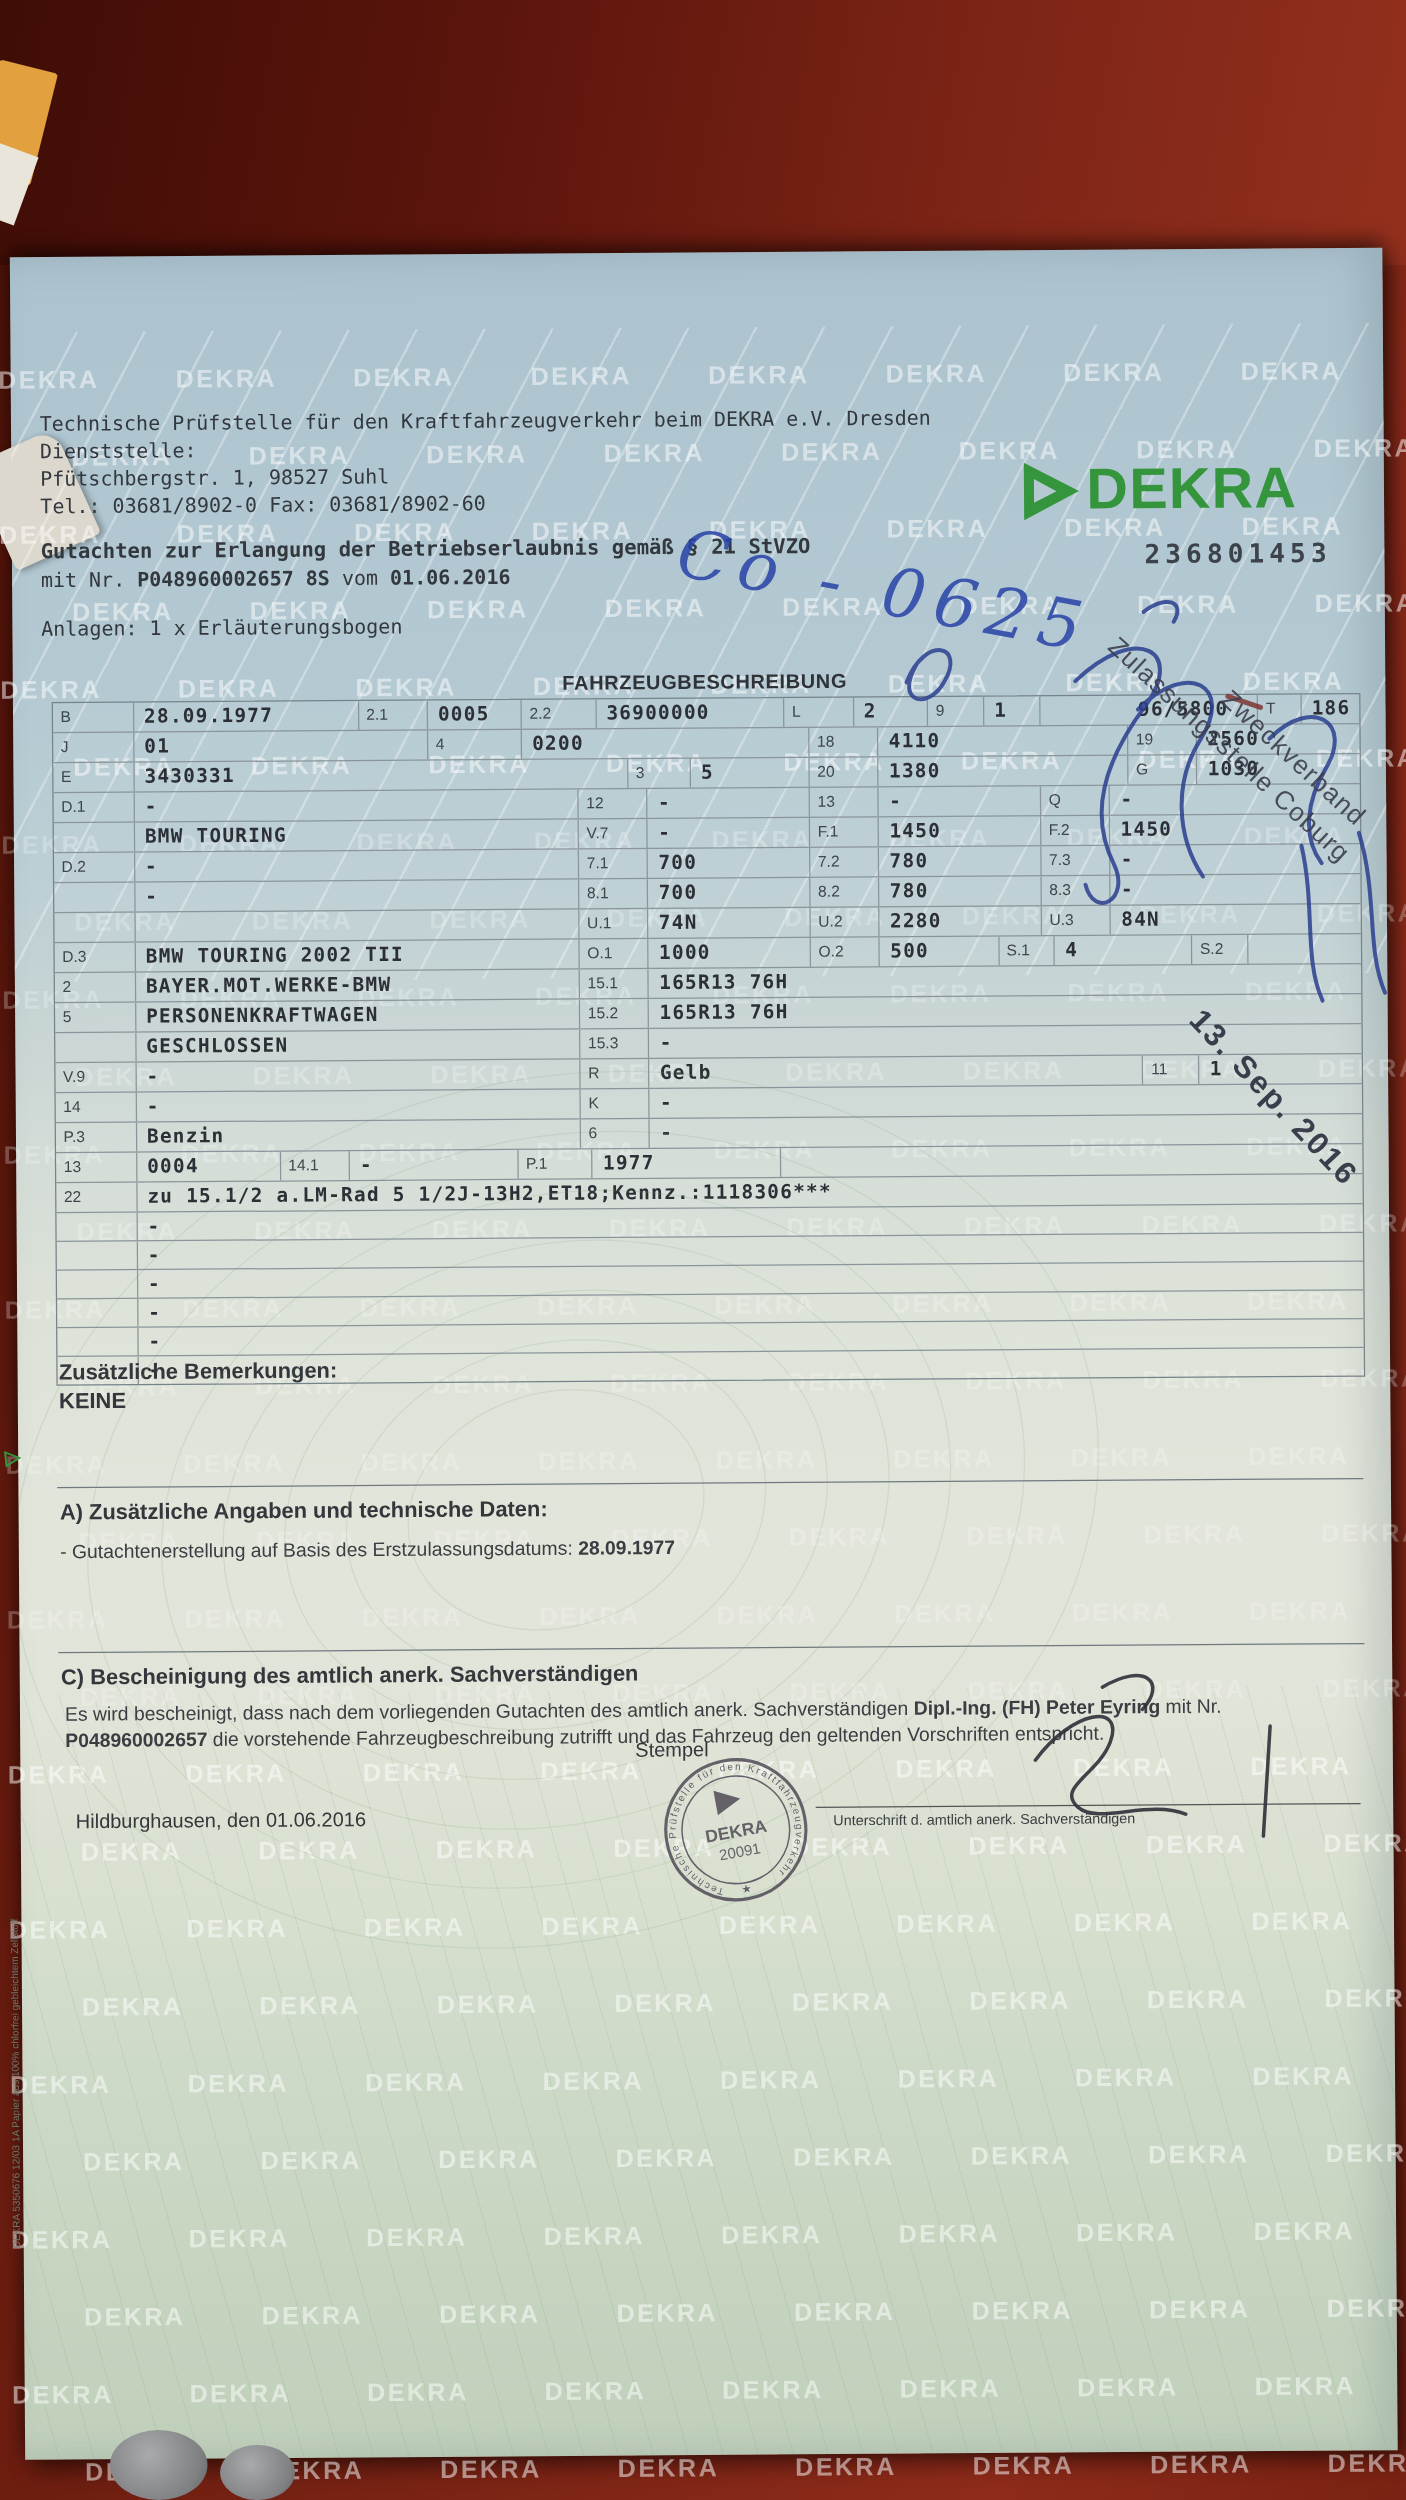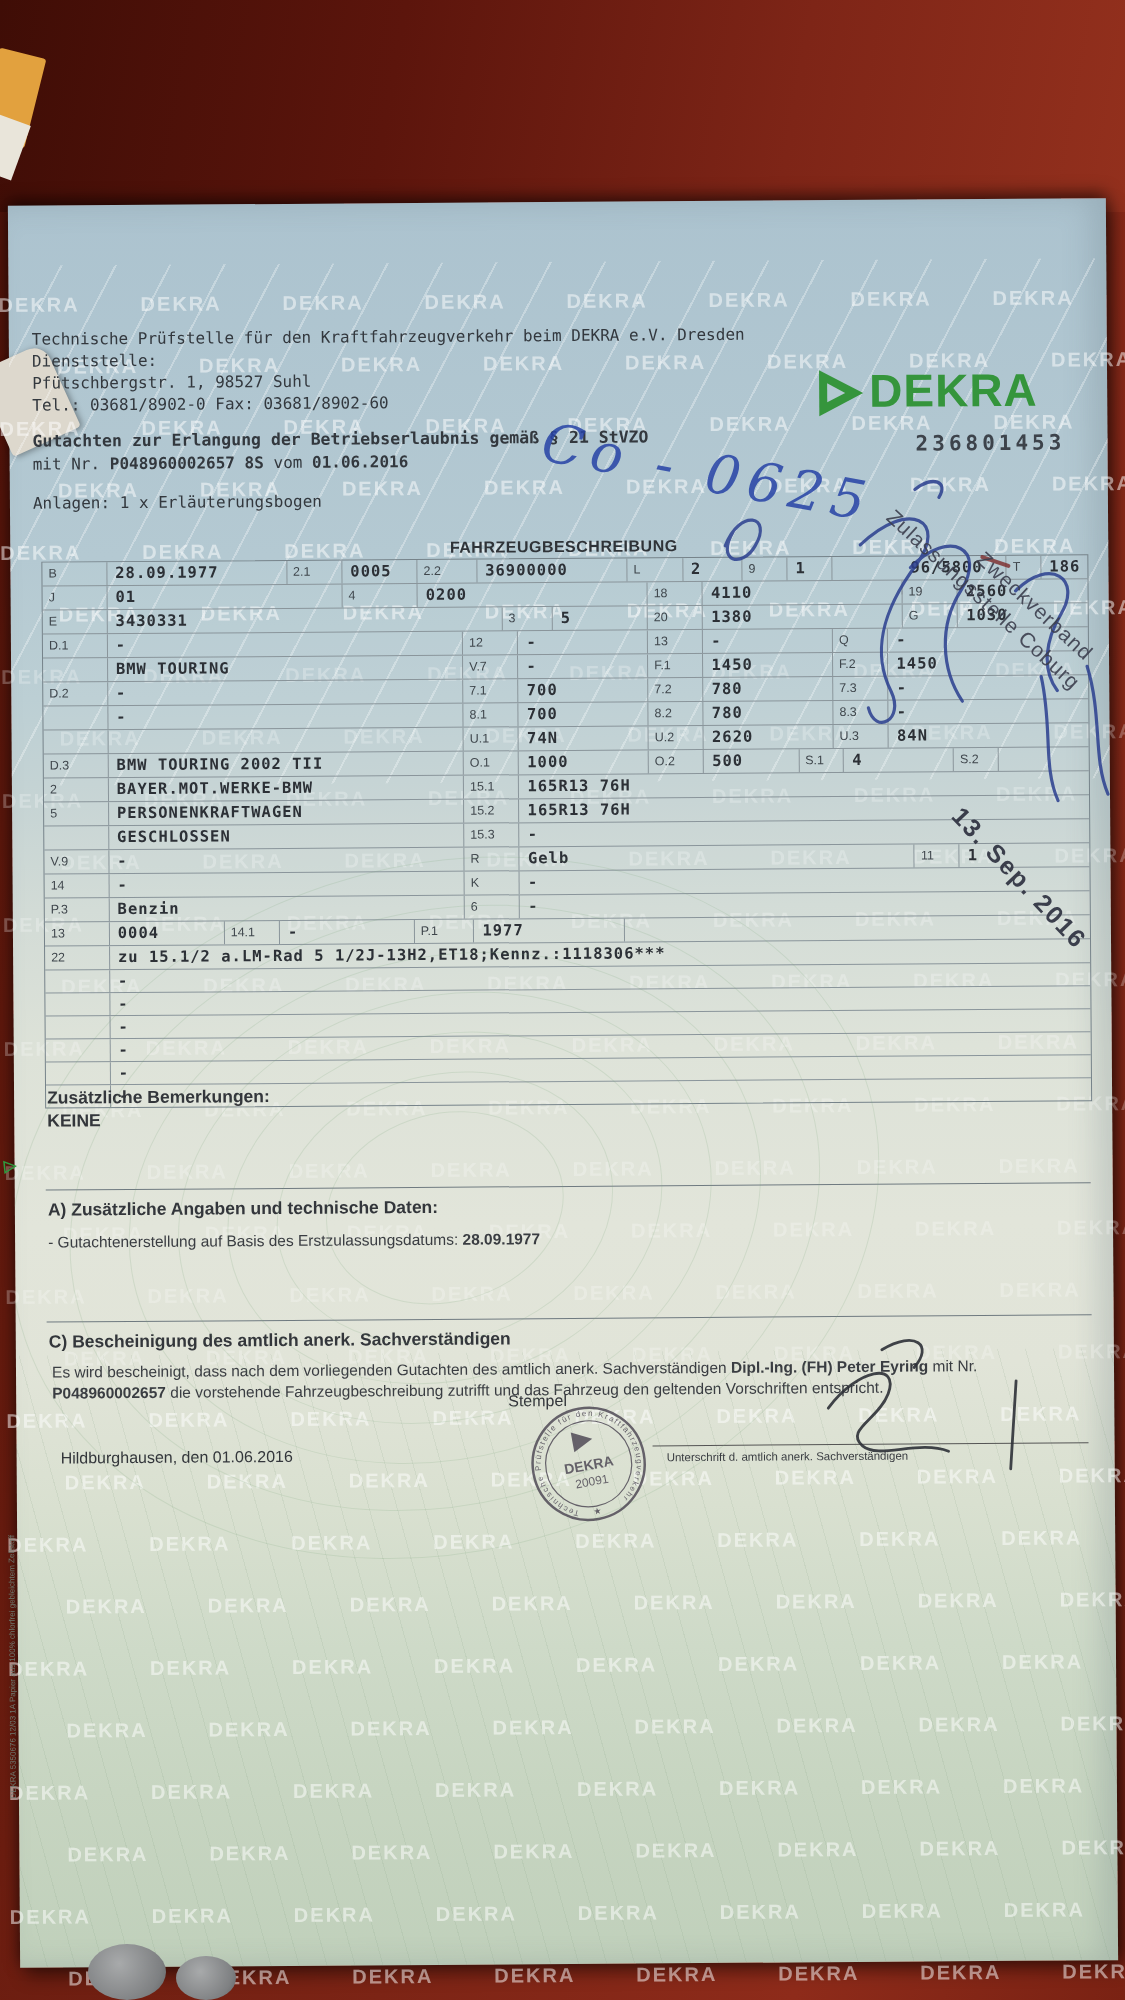--- a/index.html
+++ b/index.html
@@ -384,21 +384,21 @@
         <div class="t-cell" style="width: 12.4%;">780</div>
         <div class="t-cell lab" style="width: 5.3%;">8.3</div>
         <div class="t-cell" style="width: 19.1%;">-</div>
       </div>
       <div class="t-row" style="height: 23px;">
         <div class="t-cell lab" style="width: 6.2%;"></div>
         <div class="t-cell" style="width: 34%;"></div>
         <div class="t-cell lab" style="width: 5.3%;">U.1</div>
         <div class="t-cell" style="width: 12.4%;">74N</div>
         <div class="t-cell lab" style="width: 5.3%;">U.2</div>
-        <div class="t-cell" style="width: 12.4%;">2620</div>
+        <div class="t-cell" style="width: 12.4%;">2280</div>
         <div class="t-cell lab" style="width: 5.3%;">U.3</div>
         <div class="t-cell" style="width: 19.1%;">84N</div>
       </div>
       <div class="t-row" style="height: 23px;">
         <div class="t-cell lab" style="width: 6.2%;">D.3</div>
         <div class="t-cell" style="width: 34%;">BMW TOURING 2002 TII</div>
         <div class="t-cell lab" style="width: 5.3%;">O.1</div>
         <div class="t-cell" style="width: 12.4%;">1000</div>
         <div class="t-cell lab" style="width: 5.3%;">O.2</div>
         <div class="t-cell" style="width: 9.1%;">500</div>

